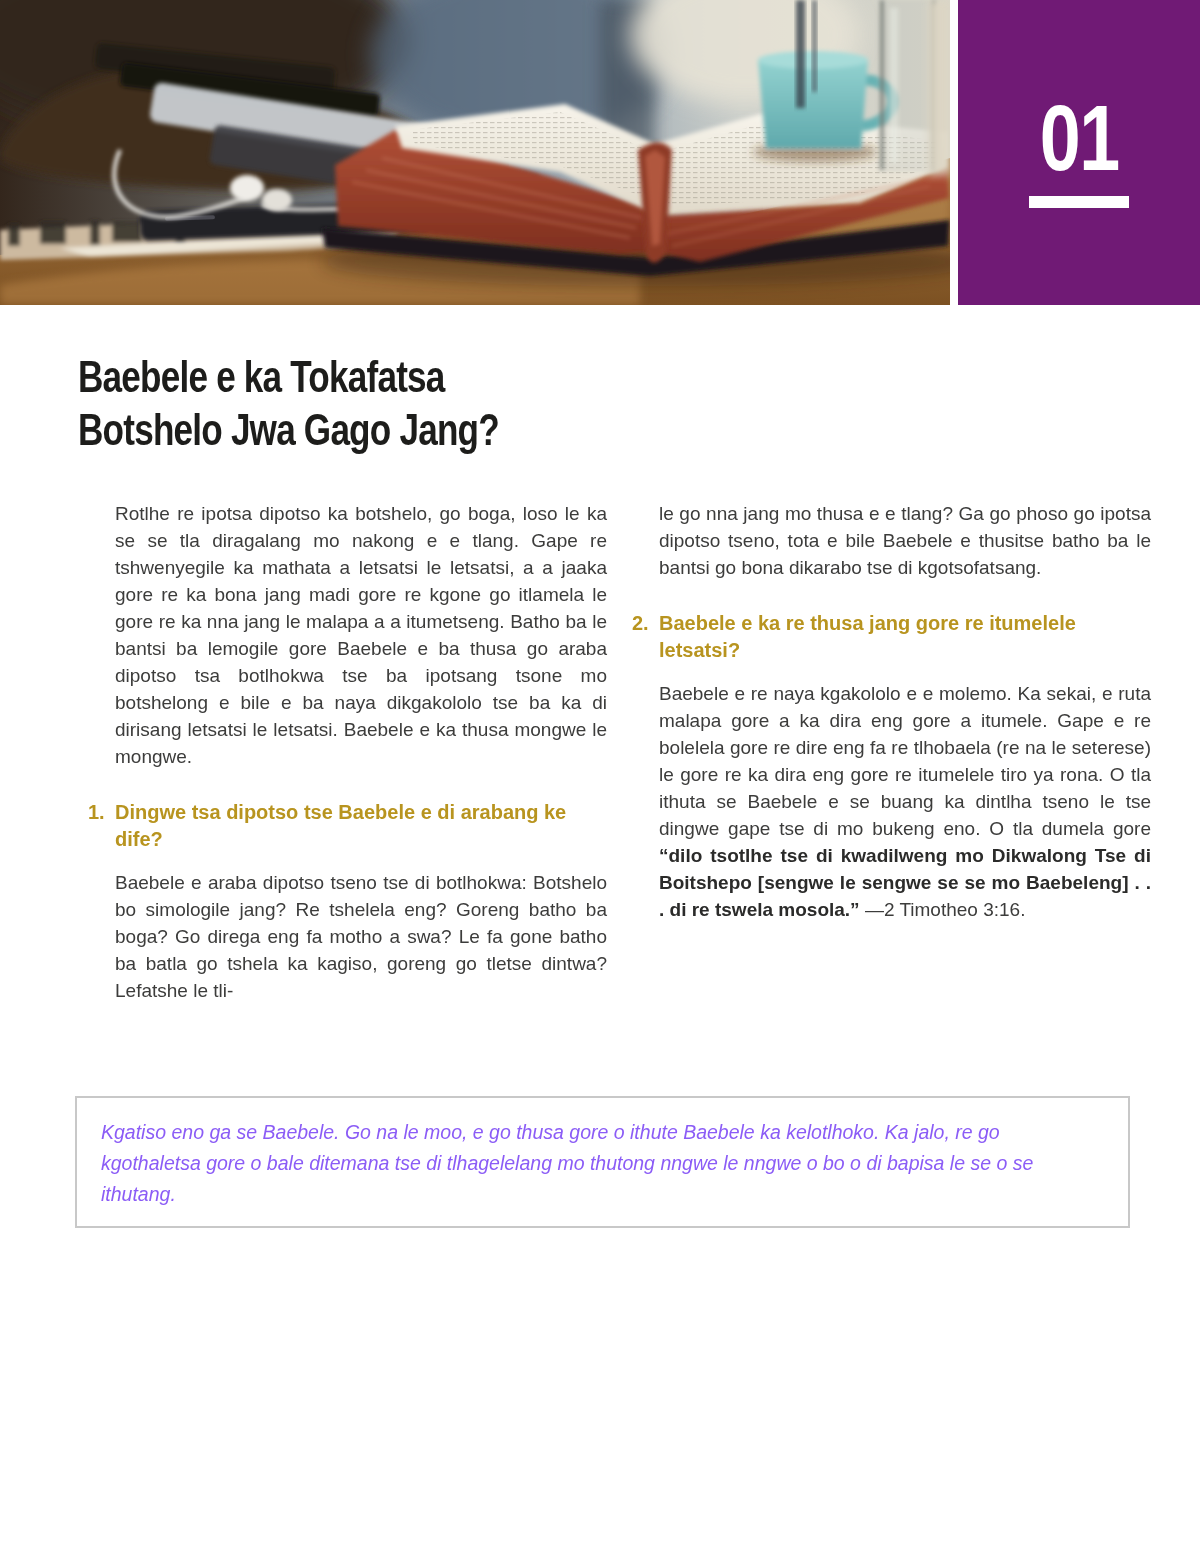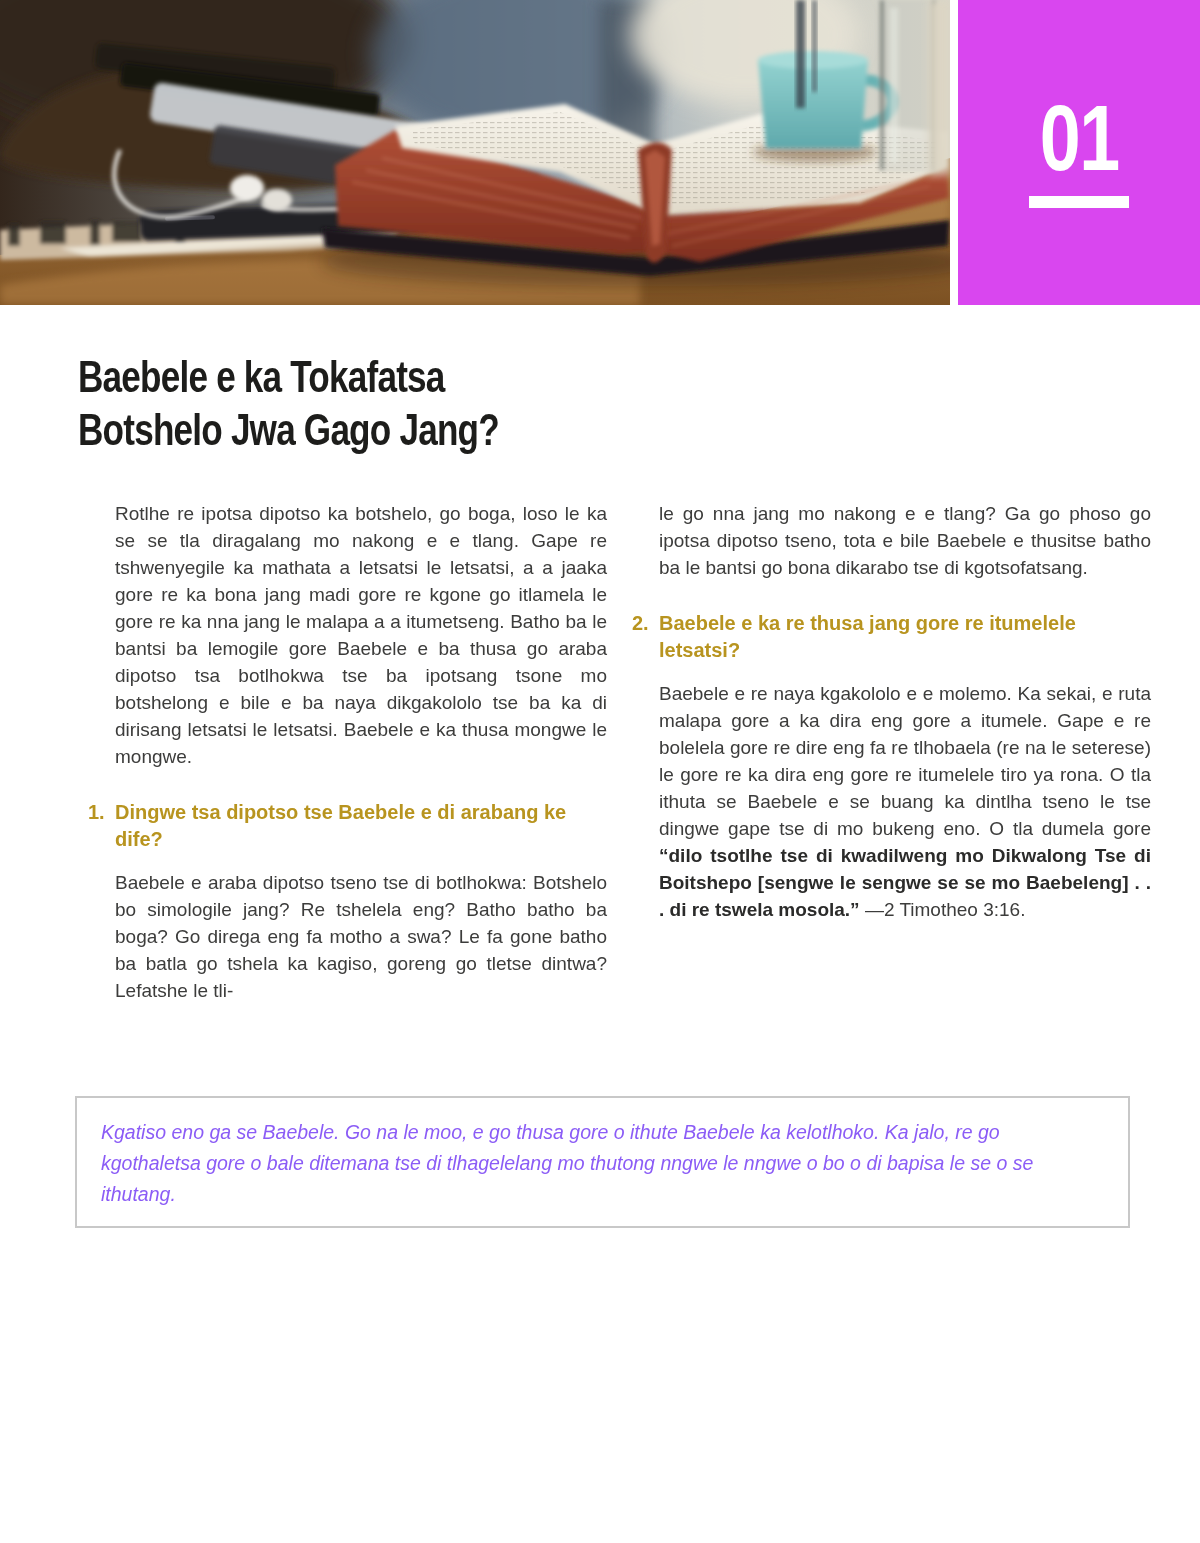--- a/index.html
+++ b/index.html
@@ -186,41 +186,41 @@
           <rect x="878" y="0" width="60" height="172" fill="#b9bfba" opacity="0.35"></rect>
           <rect x="880" y="0" width="4" height="170" fill="#6d736e"></rect>
           <rect x="932" y="0" width="4" height="170" fill="#777d78"></rect>
           <rect x="890" y="8" width="8" height="154" fill="#e6e9e2" opacity="0.7"></rect>
         </g>
         <rect x="928" y="0" width="22" height="175" fill="#ddd6c4" opacity="0.9" filter="url(#b4)"></rect>
       </g>
     </svg>
   </div>
 
-  <div class="badge" style="background:#d946ef;">
+  <div class="badge" style="background:#701a75;">
     <div class="badge-num">01</div>
     <div class="badge-underline"></div>
   </div>
 
   <h1 class="page-title">
     <span>Baebele e ka Tokafatsa</span>
     <span>Botshelo Jwa Gago Jang?</span>
   </h1>
 
   <main class="columns">
     <section class="col" id="col-left">
         <p class="body-para">Rotlhe re ipotsa dipotso ka botshelo, go boga, loso le ka se se tla diragalang mo nakong e e tlang. Gape re tshwenyegile ka mathata a letsatsi le letsatsi, a a jaaka gore re ka bona jang madi gore re kgone go itlamela le gore re ka nna jang le malapa a a itumetseng. Batho ba le bantsi ba lemogile gore Baebele e ba thusa go araba dipotso tsa botlhokwa tse ba ipotsang tsone mo botshelong e bile e ba naya dikgakololo tse ba ka di dirisang letsatsi le letsatsi. Baebele e ka thusa mongwe le mongwe.</p>
         <div class="question">
           <span class="qnum">1.</span>
           <span class="qtext">Dingwe tsa dipotso tse Baebele e di arabang ke dife?</span>
         </div>
-        <p class="body-para">Baebele e araba dipotso tseno tse di botlhokwa: Botshelo bo simologile jang? Re tshelela eng? Batho batho ba boga? Go direga eng fa motho a swa? Le fa gone batho ba batla go tshela ka kagiso, goreng go tletse dintwa? Lefatshe le tli-</p>
+        <p class="body-para">Baebele e araba dipotso tseno tse di botlhokwa: Botshelo bo simologile jang? Re tshelela eng? Goreng batho ba boga? Go direga eng fa motho a swa? Le fa gone batho ba batla go tshela ka kagiso, goreng go tletse dintwa? Lefatshe le tli-</p>
       </section>
     <section class="col" id="col-right">
-        <p class="body-para">le go nna jang mo nakong e e tlang? Ga go phoso go ipotsa dipotso tseno, tota e bile Baebele e thusitse batho ba le bantsi go bona dikarabo tse di kgotsofatsang.</p>
+        <p class="body-para">le go nna jang mo thusa e e tlang? Ga go phoso go ipotsa dipotso tseno, tota e bile Baebele e thusitse batho ba le bantsi go bona dikarabo tse di kgotsofatsang.</p>
         <div class="question">
           <span class="qnum">2.</span>
           <span class="qtext">Baebele e ka re thusa jang gore re itumelele letsatsi?</span>
         </div>
         <p class="body-para"><span>Baebele e re naya kgakololo e e molemo. Ka sekai, e ruta malapa gore a ka dira eng gore a itumele. Gape e re bolelela gore re dire eng fa re tlhobaela (re na le seterese) le gore re ka dira eng gore re itumelele tiro ya rona. O tla ithuta se Baebele e se buang ka dintlha tseno le tse dingwe gape tse di mo bukeng eno. O tla dumela gore </span><b>“dilo tsotlhe tse di kwadilweng mo Dikwalong Tse di Boitshepo [sengwe le sengwe se se mo Baebeleng] . . . di re tswela mosola.”</b><span> —2 Timotheo 3:16.</span></p>
       </section>
   </main>
 
   <aside class="note-box">
     <p class="note-text">Kgatiso eno ga se Baebele. Go na le moo, e go thusa gore o ithute Baebele ka kelotlhoko. Ka jalo, re go kgothaletsa gore o bale ditemana tse di tlhagelelang mo thutong nngwe le nngwe o bo o di bapisa le se o se ithutang.</p>

